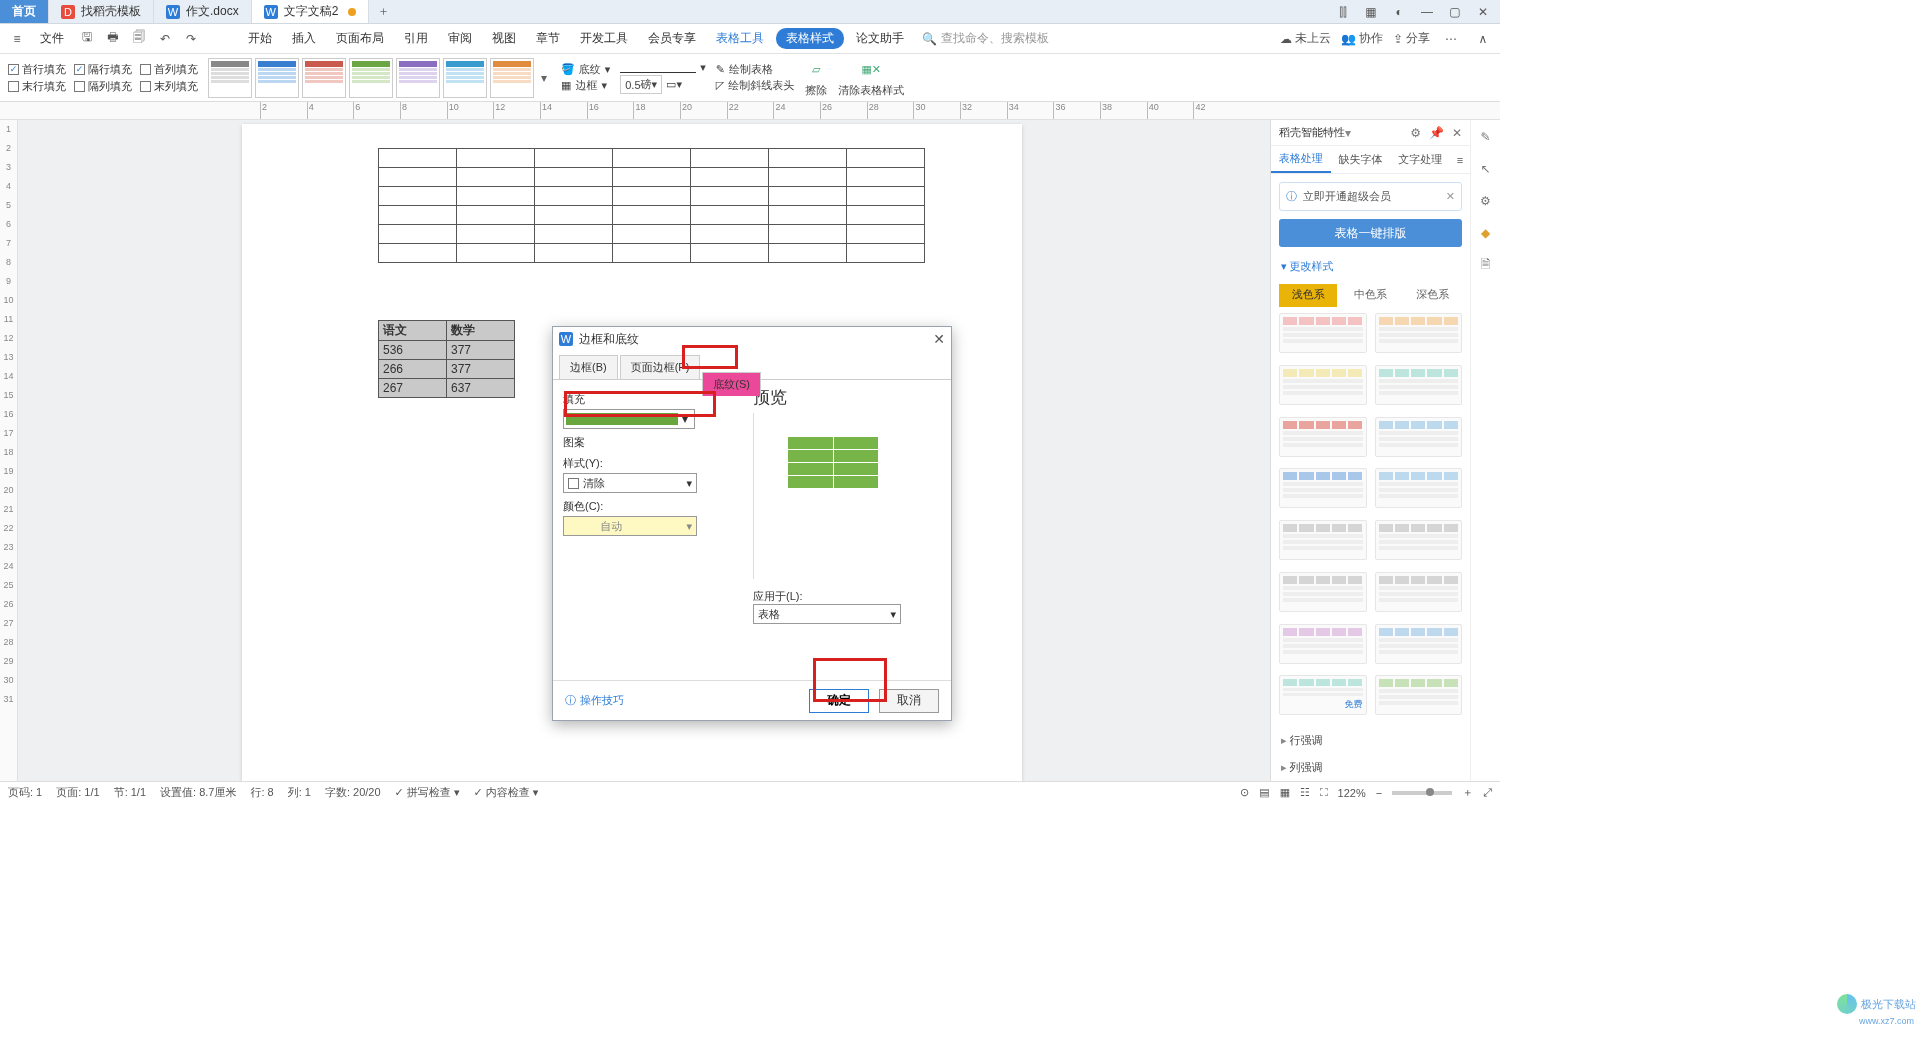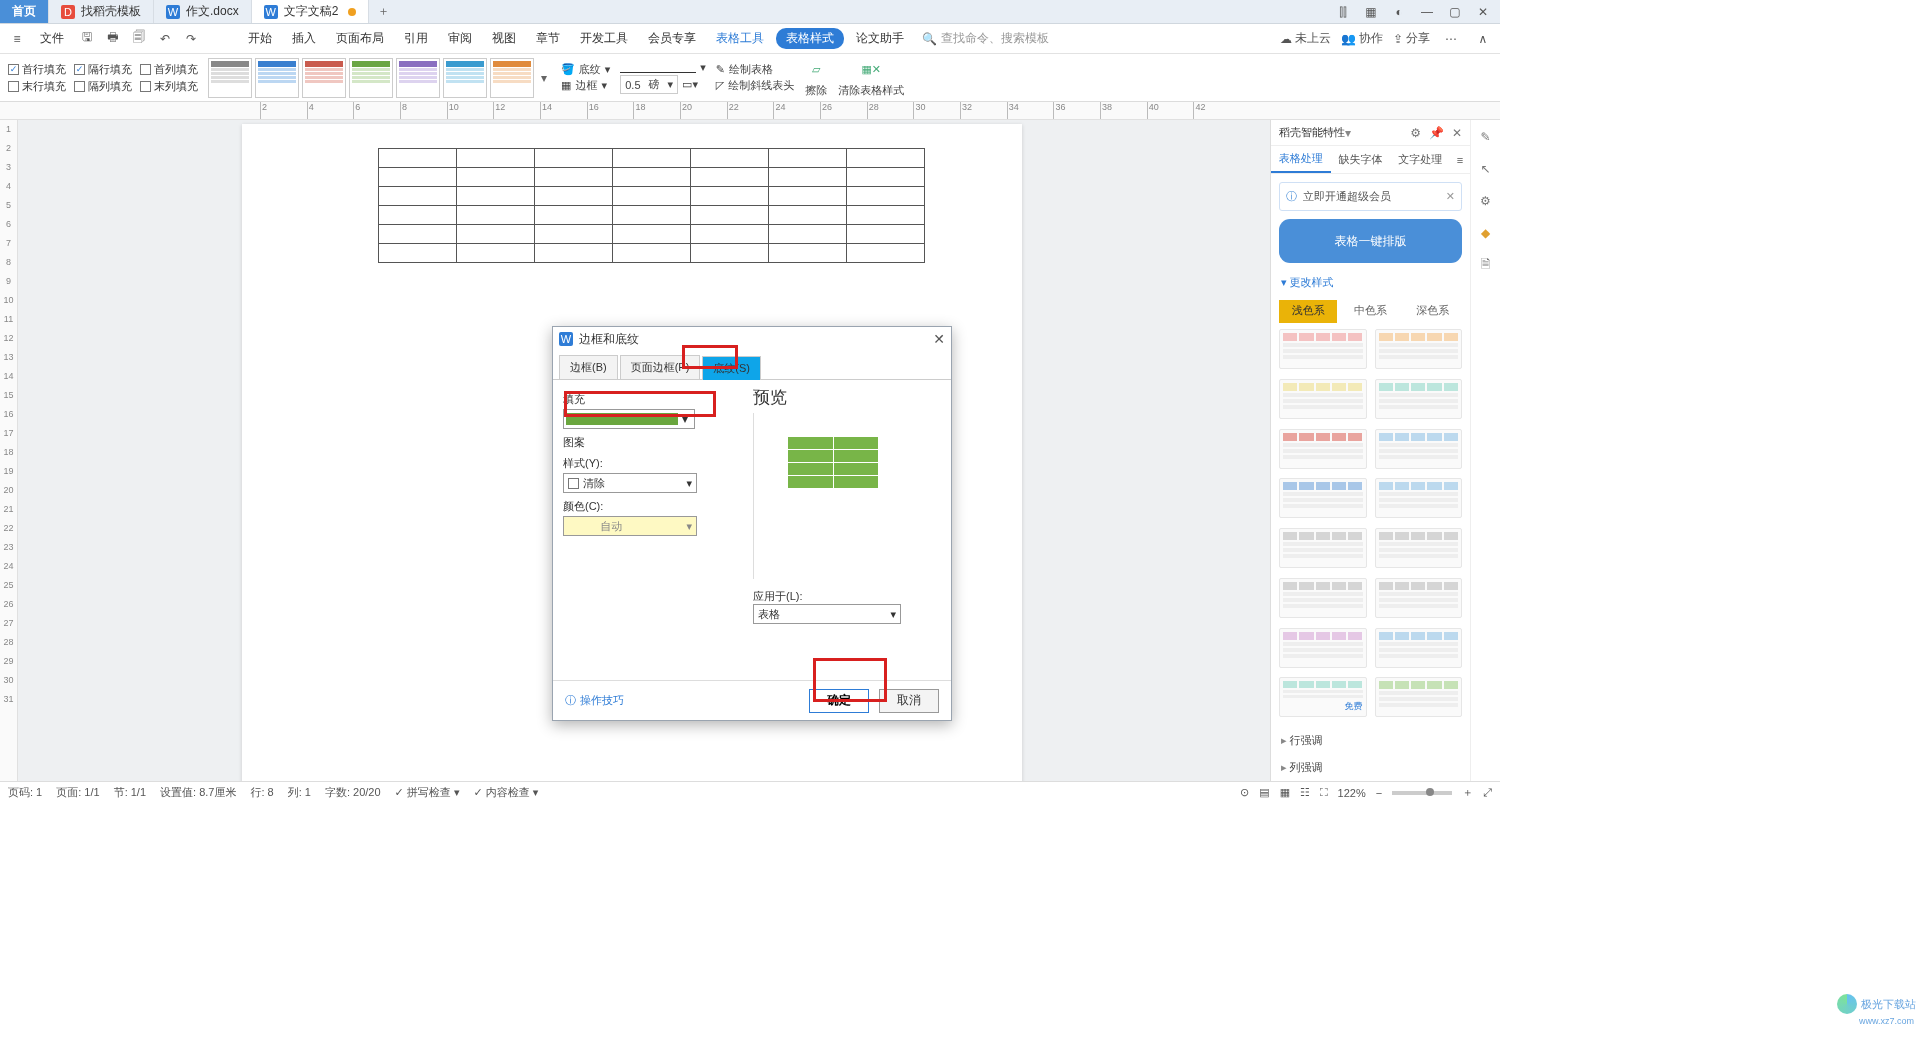--- a/index.html
+++ b/index.html
@@ -35,21 +35,21 @@
 .sg-blue .hdr{background:#3a7fcf;} .sg-blue .row{background:#bcd7f2;}
 .sg-red .hdr{background:#c95b4e;} .sg-red .row{background:#f0c7c1;}
 .sg-green .hdr{background:#6ba644;} .sg-green .row{background:#d4e7c7;}
 .sg-purple .hdr{background:#8a6fc0;} .sg-purple .row{background:#ddd3ef;}
 .sg-teal .hdr{background:#3a9bcf;} .sg-teal .row{background:#c1e2f2;}
 .sg-orange .hdr{background:#e08b3d;} .sg-orange .row{background:#f7dcc3;}
 .morebtn{width:14px;display:flex;flex-direction:column;align-items:center;justify-content:center;color:#666;}
 .rgrp{display:flex;flex-direction:column;gap:1px;font-size:11px;color:#444;}
 .rline{display:flex;align-items:center;gap:4px;}
 .linegrp .preview{width:76px;height:10px;border-bottom:1px solid #333;}
-.linegrp .wbox{border:1px solid #ccc;padding:1px 4px;display:flex;align-items:center;gap:8px;}
+.linegrp .wbox{border:1px solid #ccc;padding:1px 4px;display:flex;align-items:center;gap:0;}
 .bigbtn{display:flex;flex-direction:column;align-items:center;gap:2px;color:#444;font-size:11px;}
 .bigbtn .bi{width:24px;height:24px;display:flex;align-items:center;justify-content:center;color:#4a7;}
 
 .ruler-h{height:18px;background:#fafafa;border-bottom:1px solid #e0e0e0;position:relative;}
 .ruler-h .ticks{position:absolute;left:260px;right:260px;top:0;height:100%;display:flex;}
 .ruler-h .tk{flex:1;border-left:1px solid #bbb;font-size:9px;color:#888;padding-left:1px;}
 
 .workspace{display:flex;height:661px;}
 .ruler-v{width:18px;background:#fafafa;border-right:1px solid #e0e0e0;padding-top:4px;}
 .ruler-v .vt{height:19px;font-size:9px;color:#888;text-align:center;}
@@ -61,21 +61,21 @@
 #tbl1 td{width:78px;height:19px;}
 #tbl2{left:136px;top:196px;}
 #tbl2 td{background:#c9c9c9;width:68px;height:19px;}
 #tbl2 tr:first-child td{font-weight:bold;}
 
 .dialog{position:absolute;left:534px;top:206px;width:400px;background:#fff;border:1px solid #9aa4b0;box-shadow:0 4px 14px rgba(0,0,0,.3);z-index:50;}
 .dlg-title{height:24px;display:flex;align-items:center;padding:0 6px;gap:6px;font-size:12px;color:#333;}
 .dlg-close{margin-left:auto;font-size:14px;color:#555;cursor:pointer;}
 .dlg-tabs{display:flex;border-bottom:1px solid #ccc;padding:4px 6px 0;gap:2px;}
 .dtab{padding:4px 10px;border:1px solid #ccc;border-bottom:none;background:#f3f3f3;font-size:11px;}
-.dtab.active{background:#0ea5e9;position:relative;top:1px;}
+.dtab.active{background:#ec4899;position:relative;top:17px;}
 .dlg-body{display:flex;padding:6px 10px 10px;gap:14px;min-height:300px;}
 .dlg-left{flex:0 0 176px;}
 .lbl{font-size:11px;color:#333;margin:6px 0 2px;}
 .dropdown{width:132px;height:20px;border:1px solid #999;display:flex;align-items:center;padding:0 2px;}
 .dropdown .sw{flex:1;height:12px;background:#6aa63e;}
 .dropdown .car{width:14px;text-align:center;color:#333;}
 .combo{width:134px;height:20px;border:1px solid #999;display:flex;align-items:center;padding:0 4px;font-size:11px;color:#333;}
 .combo .car{margin-left:auto;}
 .combo.disabled{background:#fef9c3;color:#888;}
 .dlg-right{flex:1;}
@@ -95,21 +95,21 @@
 
 .rightpanel{width:200px;border-left:1px solid #ddd;display:flex;flex-direction:column;}
 .rp-head{height:26px;display:flex;align-items:center;padding:0 8px;border-bottom:1px solid #eee;}
 .rp-head .ttl{font-size:11px;color:#333;}
 .rp-head .icns{margin-left:auto;display:flex;gap:8px;color:#777;}
 .rp-tabs{display:flex;height:28px;border-bottom:1px solid #eee;}
 .rp-tabs .t{flex:1;display:flex;align-items:center;justify-content:center;font-size:11px;color:#555;}
 .rp-tabs .t.active{color:#2e7cd6;border-bottom:2px solid #2e7cd6;}
 .rp-banner{margin:8px;border:1px solid #cfe0f5;border-radius:3px;padding:6px;display:flex;align-items:center;font-size:11px;color:#555;}
 .rp-banner .x{margin-left:auto;color:#999;}
-.rp-bigbtn{margin:0 8px 8px;height:44px;background:#4a8fd8;color:#fff;display:flex;align-items:center;justify-content:center;border-radius:11px;font-size:12px;}
+.rp-bigbtn{margin:0 8px 8px;height:28px;background:#4a8fd8;color:#fff;display:flex;align-items:center;justify-content:center;border-radius:3px;font-size:12px;}
 .rp-link{margin:4px 10px;font-size:11px;color:#2e7cd6;}
 .rp-filter{display:flex;margin:6px 8px;gap:4px;}
 .rp-filter .f{flex:1;text-align:center;font-size:11px;padding:3px 0;border-bottom:2px solid transparent;color:#666;}
 .rp-filter .f.active{background:#eab308;color:#333;}
 .rp-gallery{flex:1;overflow:auto;display:grid;grid-template-columns:1fr 1fr;gap:8px;padding:0 8px 8px;}
 .gcard{height:40px;border:1px solid #e6e6e6;border-radius:2px;background:#fafafa;display:flex;flex-direction:column;padding:3px;gap:2px;}
 .gcard .h{height:8px;display:flex;gap:2px;} .gcard .h span{flex:1;height:100%;}
 .gcard .r{height:4px;background:#eee;}
 .clr-pink span{background:#f4c2c2;} .clr-orange span{background:#f7d7b1;}
 .clr-yellow span{background:#f3eab8;} .clr-teal span{background:#bce6dd;}
@@ -444,20 +444,40 @@
               <td></td>
               <td></td>
               <td></td>
               <td></td>
               <td></td>
               <td></td>
               <td></td>
             </tr>
       </tbody>
         </table>
+      <table id="tbl2" class="tbl">
+        <tbody>
+            <tr>
+              <td>语文</td>
+              <td>数学</td>
+            </tr>
+        <tr>
+              <td>536</td>
+              <td>377</td>
+            </tr>
+        <tr>
+              <td>266</td>
+              <td>377</td>
+            </tr>
+        <tr>
+              <td>267</td>
+              <td>637</td>
+            </tr>
+      </tbody>
+        </table>
     </div>
 
     <div class="dialog">
       <div class="dlg-title">
         <span class="tab-icon blue">W</span>
         <span>边框和底纹</span>
         <span class="dlg-close">✕</span>
       </div>
       <div class="dlg-tabs">
         <div class="dtab">边框(B)</div>

